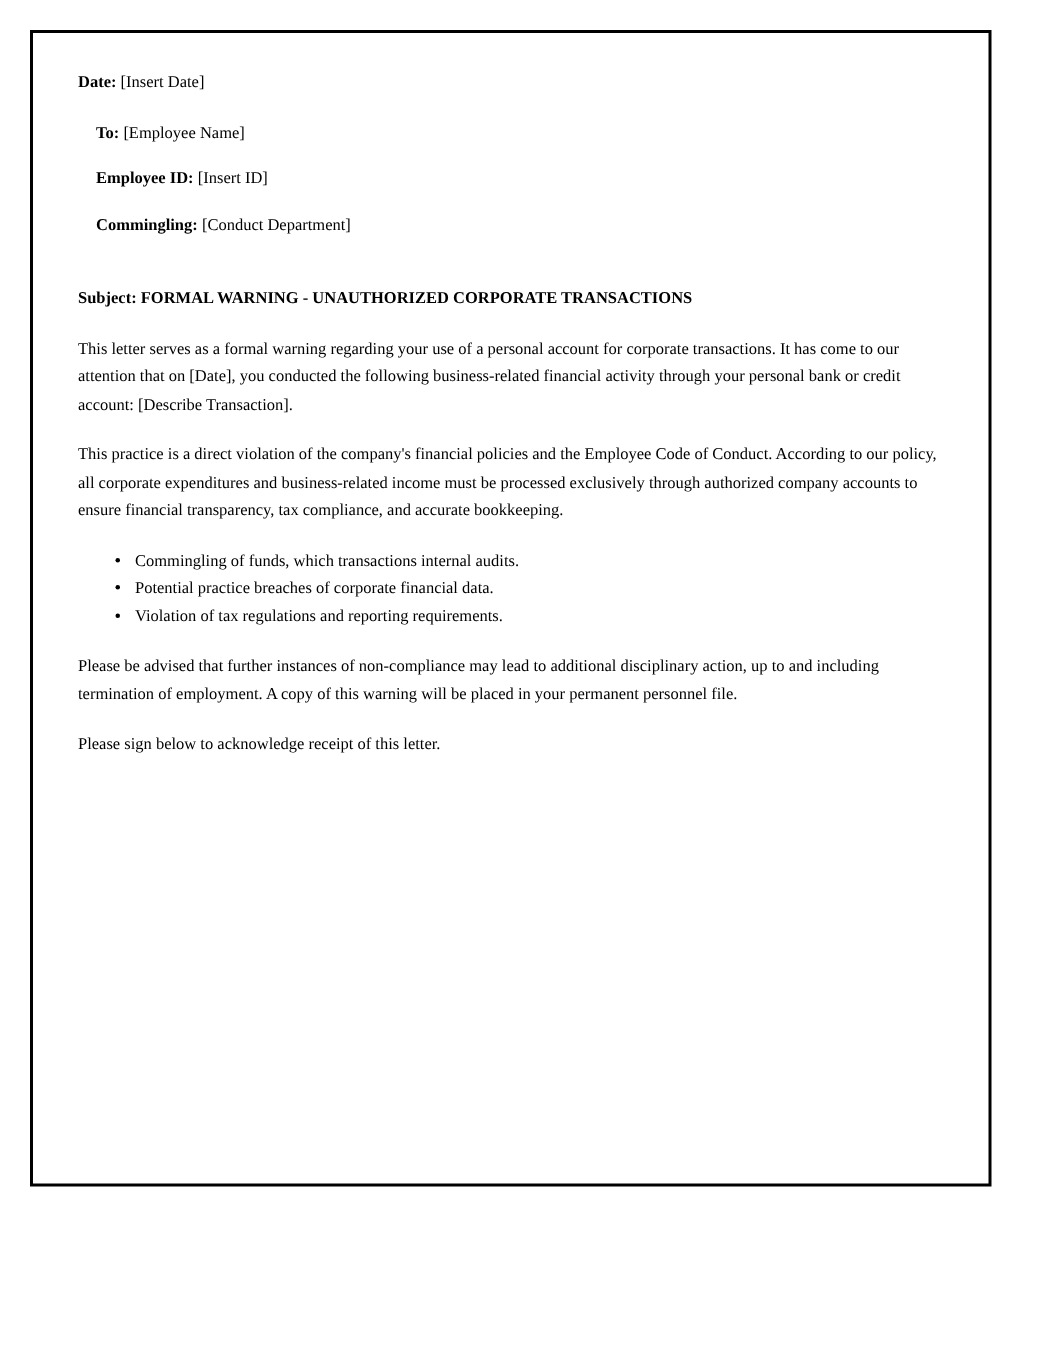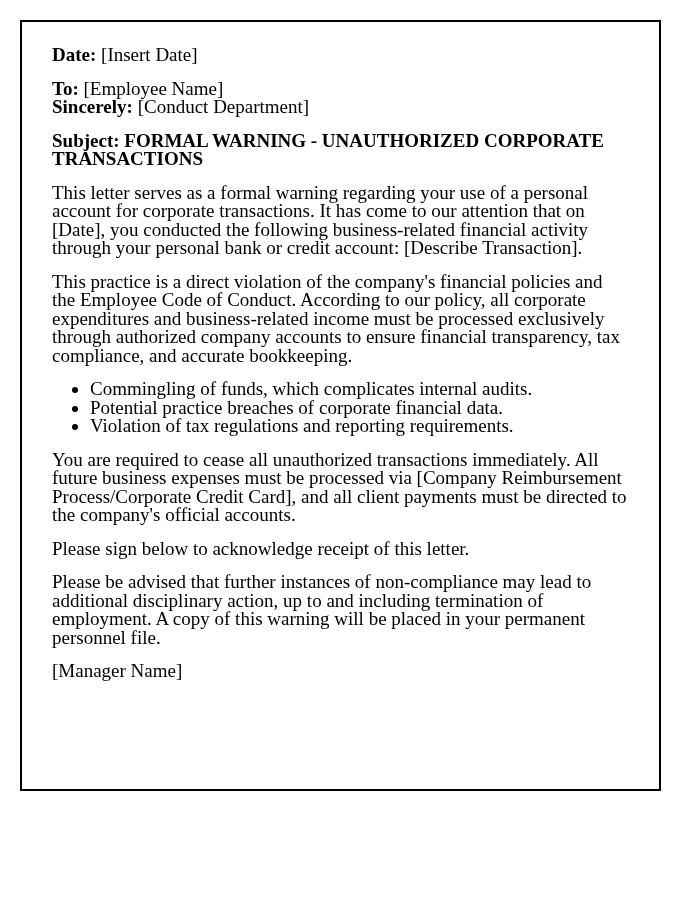--- a/index.html
+++ b/index.html
@@ -17,65 +17,64 @@
     background: #ffffff;
   }
   .letter {
     position: absolute;
     left: 20px;
     top: 20px;
     width: 641px;
     height: 771px;
     border: 2px solid #000000;
     padding: 24px 30px 20px 30px;
-    font-size: 19px;
+    font-size: 11px;
     line-height: 18.5px;
     overflow: hidden;
   }
   .para { margin: 0 0 15px 0; }
-  .tight { margin: 0; }
+  .tight { margin: 12px; }
   .bold { font-weight: bold; }
-  .subject { font-weight: bold; margin: 15px 0 15px 0; }
+  .subject { font-weight: bold; margin: 31px 0 15px 0; }
   ul.risk-list {
     margin: 0 0 15px 0;
     padding-left: 38px;
   }
   ul.risk-list li { margin: 0; }
   .sig-block { margin-top: 15px; }
 </style>
 </head>
 <body>
 
 <div class="page">
   <div class="letter">
 
     <p class="para"><span class="bold">Date:</span> <span>[Insert Date]</span></p>
 
     <p class="tight"><span class="bold">To:</span> <span>[Employee Name]</span></p>
-    <p class="tight"><span class="bold">Sincerely:</span> <span>[Conduct Department]</span></p>
+    <p class="tight"><span class="bold">Employee ID:</span> <span>[Insert ID]</span></p>
+    <p class="tight"><span class="bold">Commingling:</span> <span>[Conduct Department]</span></p>
 
     <p class="subject">Subject: FORMAL WARNING - UNAUTHORIZED CORPORATE TRANSACTIONS</p>
 
 
     <p class="para">This letter serves as a formal warning regarding your use of a personal account for corporate transactions. It has come to our attention that on [Date], you conducted the following business-related financial activity through your personal bank or credit account: [Describe Transaction].</p>
 
     <p class="para">This practice is a direct violation of the company's financial policies and the Employee Code of Conduct. According to our policy, all corporate expenditures and business-related income must be processed exclusively through authorized company accounts to ensure financial transparency, tax compliance, and accurate bookkeeping.</p>
 
 
     <ul class="risk-list">
-      <li>Commingling of funds, which complicates internal audits.</li>
+      <li>Commingling of funds, which transactions internal audits.</li>
       <li>Potential practice breaches of corporate financial data.</li>
       <li>Violation of tax regulations and reporting requirements.</li>
     </ul>
 
-    <p class="para">You are required to cease all unauthorized transactions immediately. All future business expenses must be processed via [Company Reimbursement Process/Corporate Credit Card], and all client payments must be directed to the company's official accounts.</p>
+
+    <p class="para">Please be advised that further instances of non-compliance may lead to additional disciplinary action, up to and including termination of employment. A copy of this warning will be placed in your permanent personnel file.</p>
 
     <p class="para">Please sign below to acknowledge receipt of this letter.</p>
 
-    <p class="para">Please be advised that further instances of non-compliance may lead to additional disciplinary action, up to and including termination of employment. A copy of this warning will be placed in your permanent personnel file.</p>
-
 
     <div class="sig-block">
-      <p class="tight">[Manager Name]</p>
     </div>
 
   </div>
 </div>
 
 </body></html>

